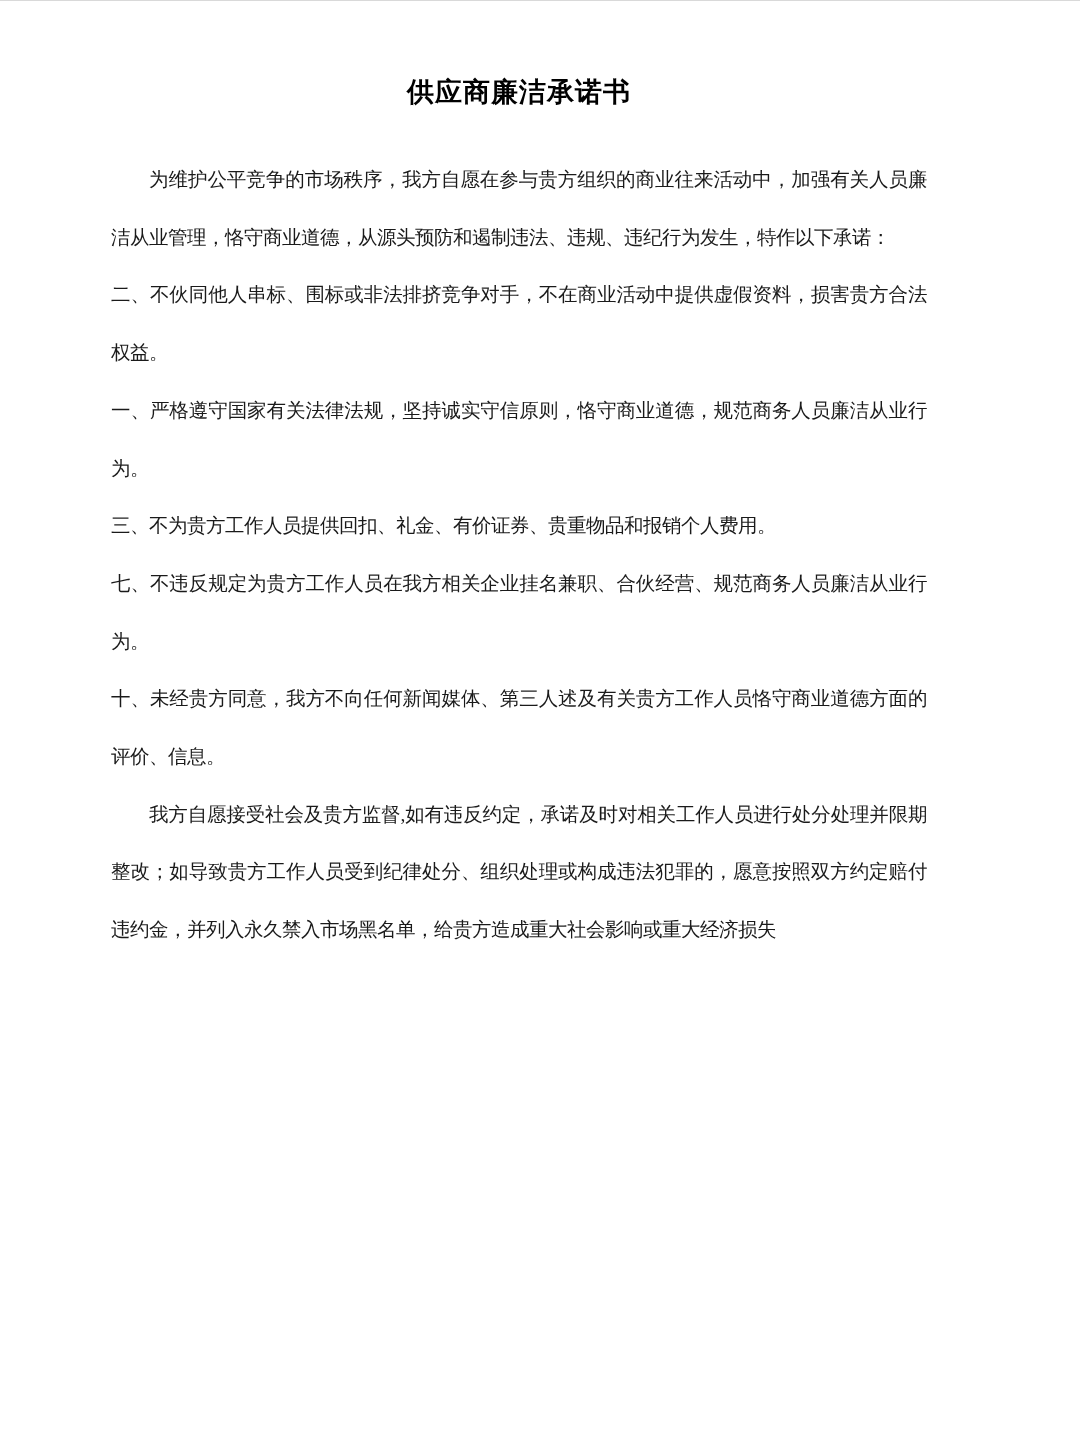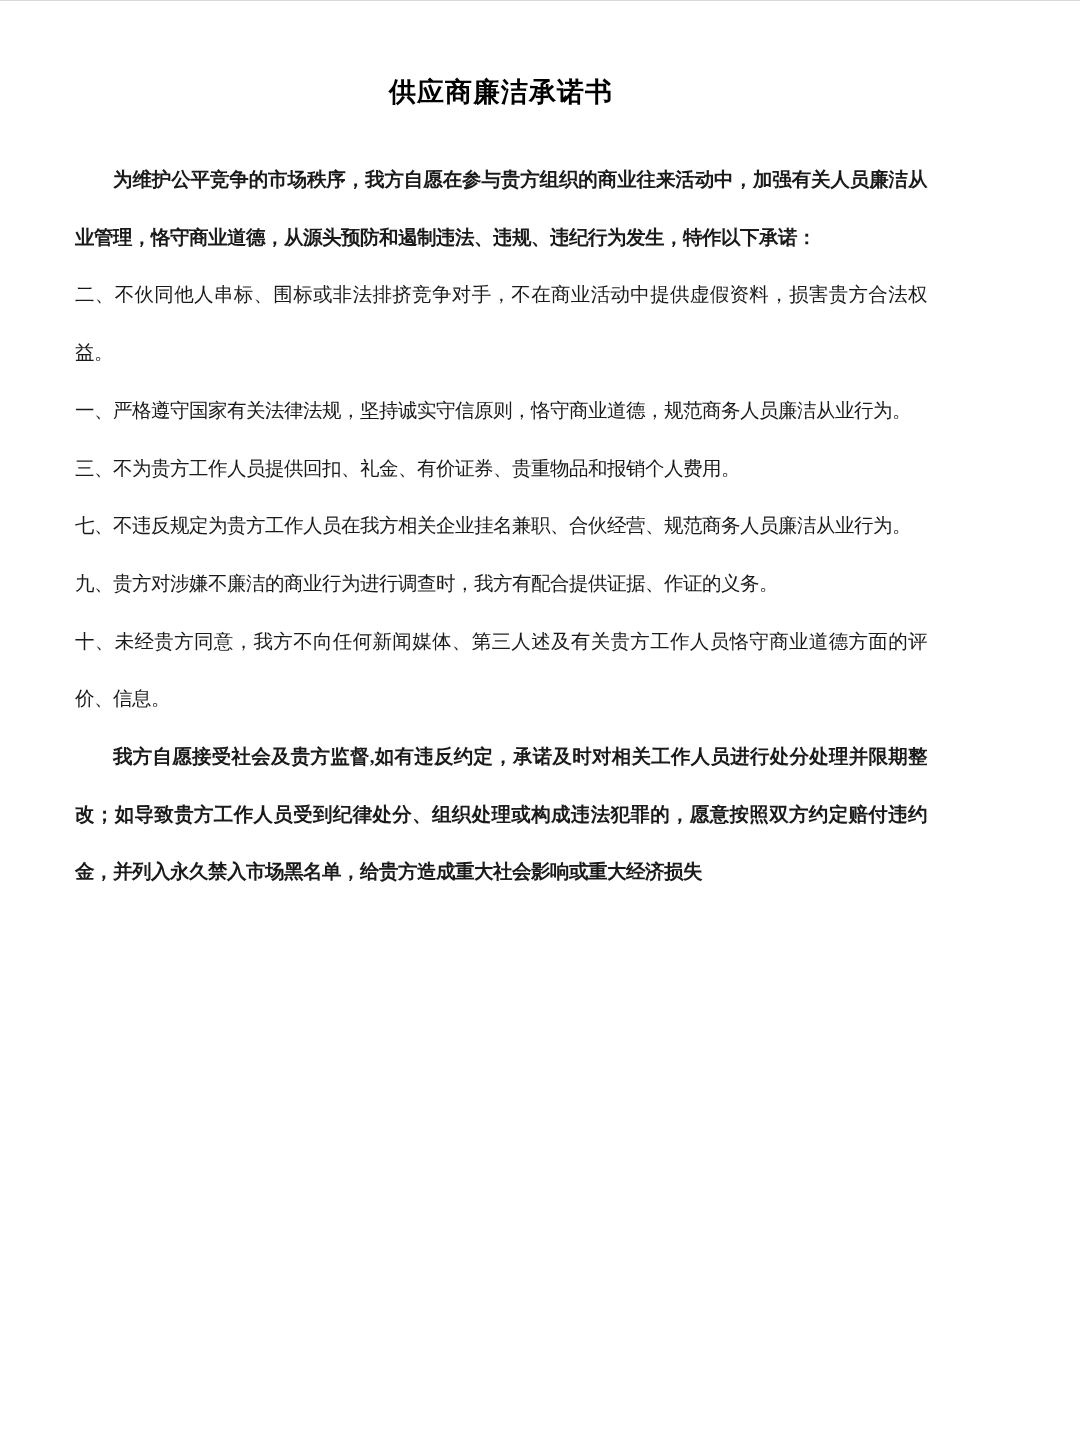--- a/index.html
+++ b/index.html
@@ -15,21 +15,21 @@
     overflow: hidden;
     font-family: "Liberation Serif", "DejaVu Serif", serif;
     color: #1a1a1a;
   }
 
   .page {
     width: 1080px;
     height: 1451px;
     background: #ffffff;
     border-top: 1px solid #d9d9d9;
-    padding: 74px 153px 0 75px; 
+    padding: 74px 153px 0 111px; 
   }
 
   .doc-title {
     text-align: center;
     font-family: "Liberation Sans", "DejaVu Sans", sans-serif;
     font-weight: bold;
     font-size: 27px;
     line-height: 34px;
     color: #000000;
     letter-spacing: 1px;
@@ -42,21 +42,20 @@
     line-height: 57.7px;
     text-align: justify;
     text-justify: inter-character;
     word-break: break-all;
     overflow-wrap: anywhere;
     margin: 0;
   }
 
   .doc-body p.indent {
     text-indent: 38px; 
-    font-weight: bold;
   }
 </style>
 </head>
 <body>
 
 <div class="page">
 
   <h1 class="doc-title">供应商廉洁承诺书</h1>
 
   <div class="doc-body">
@@ -68,20 +67,19 @@
     <p>一、严格遵守国家有关法律法规，坚持诚实守信原则，恪守商业道德，规范商务人员廉洁从业行为。</p>
 
     <p>三、不为贵方工作人员提供回扣、礼金、有价证券、贵重物品和报销个人费用。</p>
 
 
 
 
     <p>七、不违反规定为贵方工作人员在我方相关企业挂名兼职、合伙经营、规范商务人员廉洁从业行为。</p>
 
 
-    <p>九、贵方对涉嫌不廉洁的商业行为进行调查时，我方有配合提供证据、作证的义务。</p>
 
     <p>十、未经贵方同意，我方不向任何新闻媒体、第三人述及有关贵方工作人员恪守商业道德方面的评价、信息。</p>
 
     <p class="indent">我方自愿接受社会及贵方监督,如有违反约定，承诺及时对相关工作人员进行处分处理并限期整改；如导致贵方工作人员受到纪律处分、组织处理或构成违法犯罪的，愿意按照双方约定赔付违约金，并列入永久禁入市场黑名单，给贵方造成重大社会影响或重大经济损失</p>
 
   </div>
 </div>
 
 </body></html>

